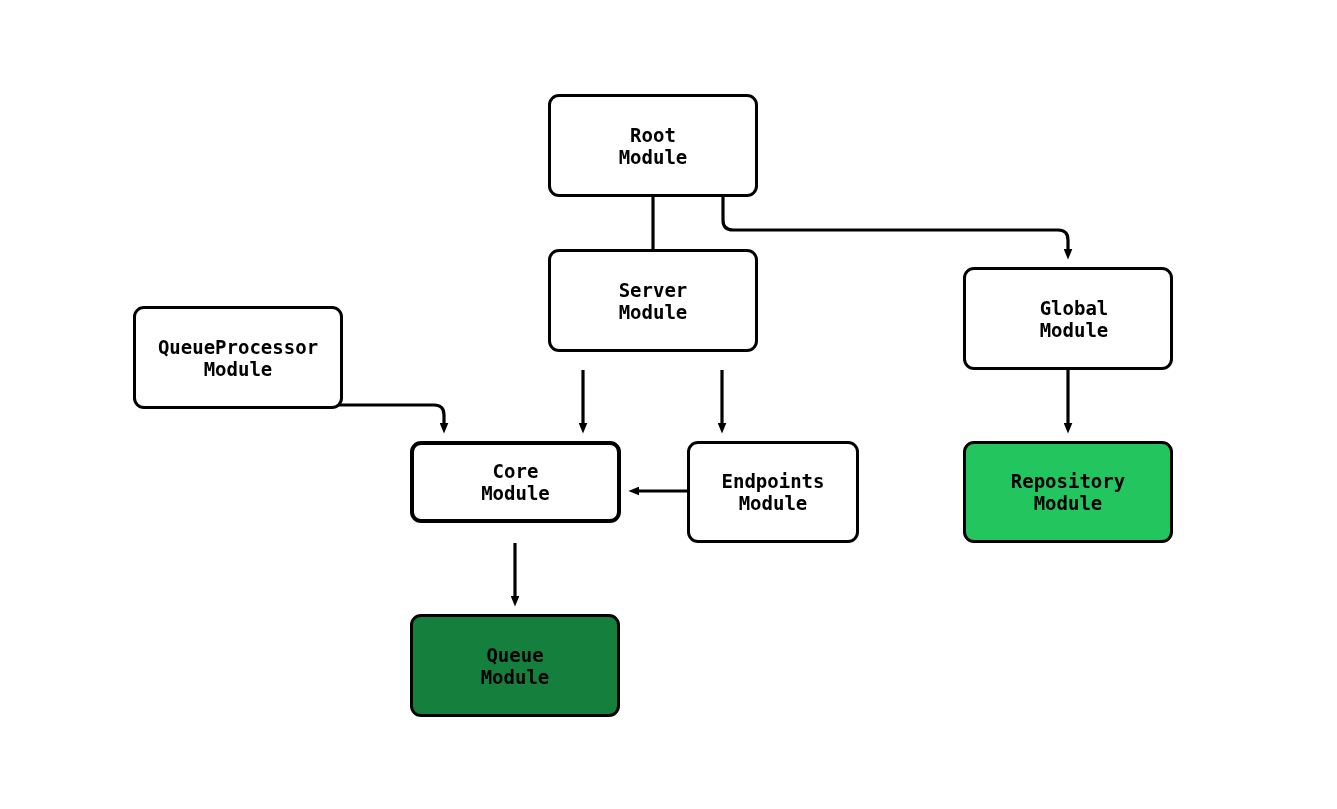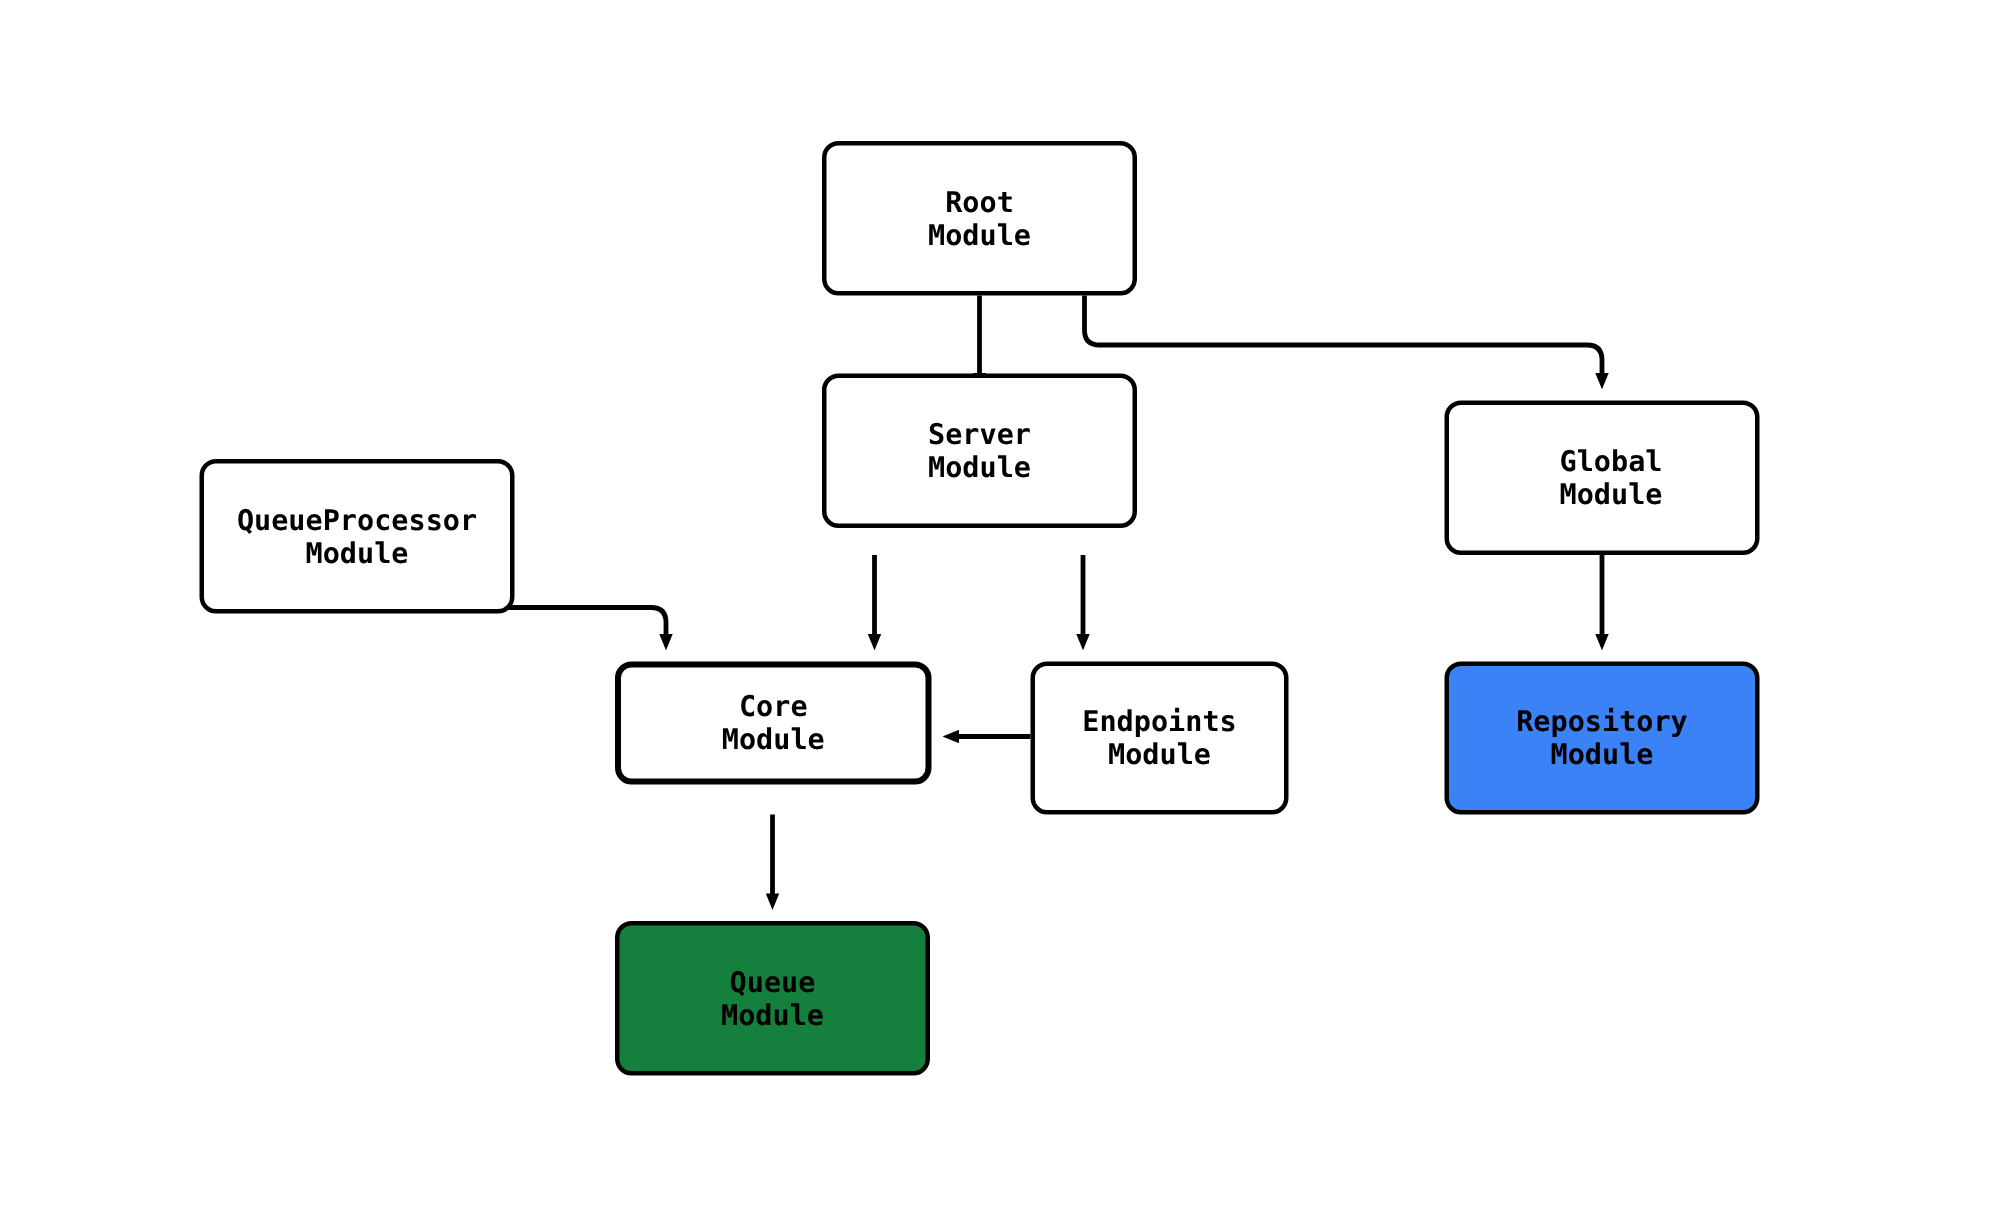--- a/index.html
+++ b/index.html
@@ -92,21 +92,21 @@
 Module</div>
       </div>
       <div class="node emphasis" style="left: 410px; top: 441px; width: 211px; height: 82px; background: rgb(255, 255, 255); border-color: rgb(0, 0, 0);">
         <div class="node-label" style="color: rgb(0, 0, 0);">Core
 Module</div>
       </div>
       <div class="node" style="left: 687px; top: 441px; width: 172px; height: 102px; background: rgb(255, 255, 255); border-color: rgb(0, 0, 0);">
         <div class="node-label" style="color: rgb(0, 0, 0);">Endpoints
 Module</div>
       </div>
-      <div class="node" style="left: 963px; top: 441px; width: 210px; height: 102px; background: #3b82f6; border-color: rgb(0, 0, 0);">
+      <div class="node" style="left: 963px; top: 441px; width: 210px; height: 102px; background: #22c55e; border-color: rgb(0, 0, 0);">
         <div class="node-label" style="color: rgb(0, 0, 0);">Repository
 Module</div>
       </div>
       <div class="node" style="left: 410px; top: 614px; width: 210px; height: 103px; background: #15803d; border-color: rgb(0, 0, 0);">
         <div class="node-label" style="color: rgb(0, 0, 0);">Queue
 Module</div>
       </div>
     </div>
 
 </div>

